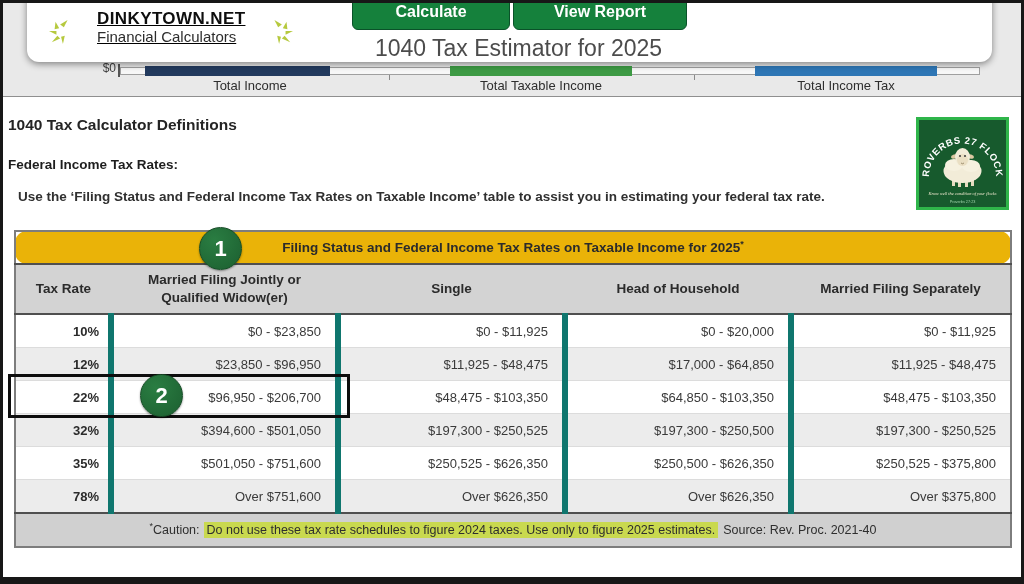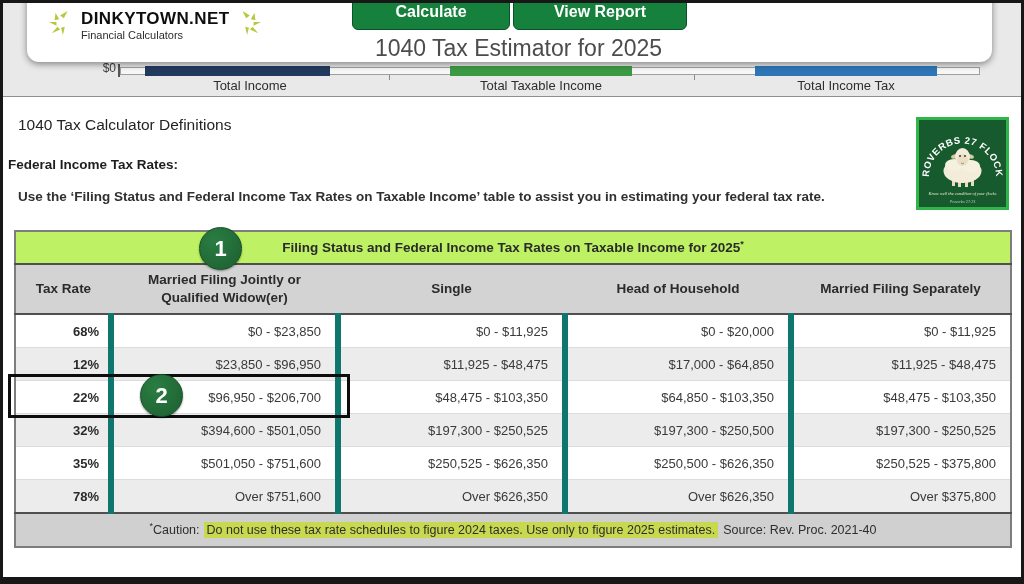--- a/index.html
+++ b/index.html
@@ -15,46 +15,46 @@
   .seg{position:absolute;top:66px;height:10px;z-index:3;}
   .seg-income{left:145px;width:185px;background:#223a5e;}
   .seg-taxable{left:450px;width:182px;background:#3d9a44;}
   .seg-tax{left:755px;width:182px;background:#2e76b5;}
   .mid-tick{position:absolute;top:75px;width:1px;height:5px;background:#8a8a8a;z-index:3;}
   .bar-label{position:absolute;top:78px;width:220px;text-align:center;font-size:13px;color:#2e2e2e;z-index:2;}
 
   
   .card{position:absolute;left:27px;top:-12px;width:965px;height:74px;background:#fff;border-radius:12px;
         box-shadow:0 2px 7px rgba(0,0,0,.45);z-index:5;}
-  .brand{position:absolute;left:22px;top:22px;display:flex;align-items:flex-start;gap:6px;cursor:pointer;}
+  .brand{position:absolute;left:22px;top:22px;display:flex;align-items:flex-end;gap:22px;cursor:pointer;text-decoration:underline;}
   .brand-text{line-height:1.1;}
   .brand-title{font-size:17px;font-weight:800;letter-spacing:.4px;color:#0e0e0e;}
-  .brand-sub{font-size:11px;color:#2c2c2c;}
+  .brand-sub{font-size:15px;color:#2c2c2c;}
   .burst{width:26px;height:26px;flex:0 0 auto;}
   .burst.flip{transform:scaleX(-1);}
   .btn{position:absolute;top:6px;height:34px;background:#15813c;border:1px solid #0a5229;border-radius:6px;
        color:#fff;font-weight:bold;font-size:16px;display:flex;align-items:center;justify-content:center;cursor:pointer;}
   .btn-calc{left:325px;width:156px;}
   .btn-view{left:486px;width:172px;}
   .page-subtitle{position:absolute;left:325px;top:47px;width:333px;text-align:center;font-size:23px;color:#4c4c4c;}
 
   
-  .defs-heading{position:absolute;left:18px;top:116px;font-size:15.5px;font-weight:normal;color:#242424;z-index:2;}
+  .defs-heading{position:absolute;left:8px;top:116px;font-size:15.5px;font-weight:bold;color:#242424;z-index:2;}
   .defs-subheading{position:absolute;left:8px;top:157px;font-size:13.5px;font-weight:bold;color:#1e1e1e;z-index:2;}
   .defs-instruction{position:absolute;left:18px;top:189px;font-size:13.5px;color:#303030;z-index:2;font-weight:bold;}
 
   
   .flock-logo{position:absolute;left:916px;top:117px;width:93px;height:93px;z-index:2;}
 
   
   .taxtable{position:absolute;left:14px;top:230px;z-index:2;border-collapse:collapse;table-layout:fixed;
             font-size:13px;color:#3a3a3a;border:2px solid #7d7d7d;background:#fff;}
   .taxtable td,.taxtable th{padding:0;overflow:hidden;white-space:nowrap;}
-  .t-title td{height:31px;background:#bef264;text-align:center;font-weight:bold;font-size:13.5px;color:#2b2b2b;
-              border-bottom:2px solid #4f4f4f;}
+  .t-title td{height:31px;background:#eab308;text-align:center;font-weight:bold;font-size:13.5px;color:#2b2b2b;
+              border-bottom:2px solid #4f4f4f;border-radius:12px;}
   .t-head th{height:48px;background:#d3d3d3;font-weight:bold;font-size:13.5px;color:#2b2b2b;
              border-bottom:2px solid #4f4f4f;text-align:center;vertical-align:middle;line-height:1.35;}
   .taxtable tbody td{height:32px;text-align:right;border-top:1px solid #dcdcdc;vertical-align:middle;}
   .taxtable tbody td + td{border-left:6px solid #0f766e;}
   .taxtable tbody tr:nth-child(even){background:#ececec;}
   td.rate{font-weight:bold;padding-right:9px;color:#2b2b2b;}
   td.val{padding-right:14px;}
   .t-foot td{height:32px;background:#d0d0d0;border-top:2px solid #4f4f4f;text-align:center;
              font-size:12.5px;color:#2e2e2e;}
   .hl{background:#c9d94f;padding:1px 3px;}
@@ -172,21 +172,21 @@
           <span style="display:block">Married Filing Jointly or</span>
           <span style="display:block">Qualified Widow(er)</span>
         </th>
         <th>Single</th>
         <th>Head of Household</th>
         <th>Married Filing Separately</th>
       </tr>
     </thead>
     <tbody>
       <tr>
-        <td class="rate">68%</td>
+        <td class="rate">10%</td>
         <td class="val">$0 - $23,850</td>
         <td class="val">$0 - $11,925</td>
         <td class="val">$0 - $20,000</td>
         <td class="val">$0 - $11,925</td>
       </tr>
       <tr>
         <td class="rate">12%</td>
         <td class="val">$23,850 - $96,950</td>
         <td class="val">$11,925 - $48,475</td>
         <td class="val">$17,000 - $64,850</td>

